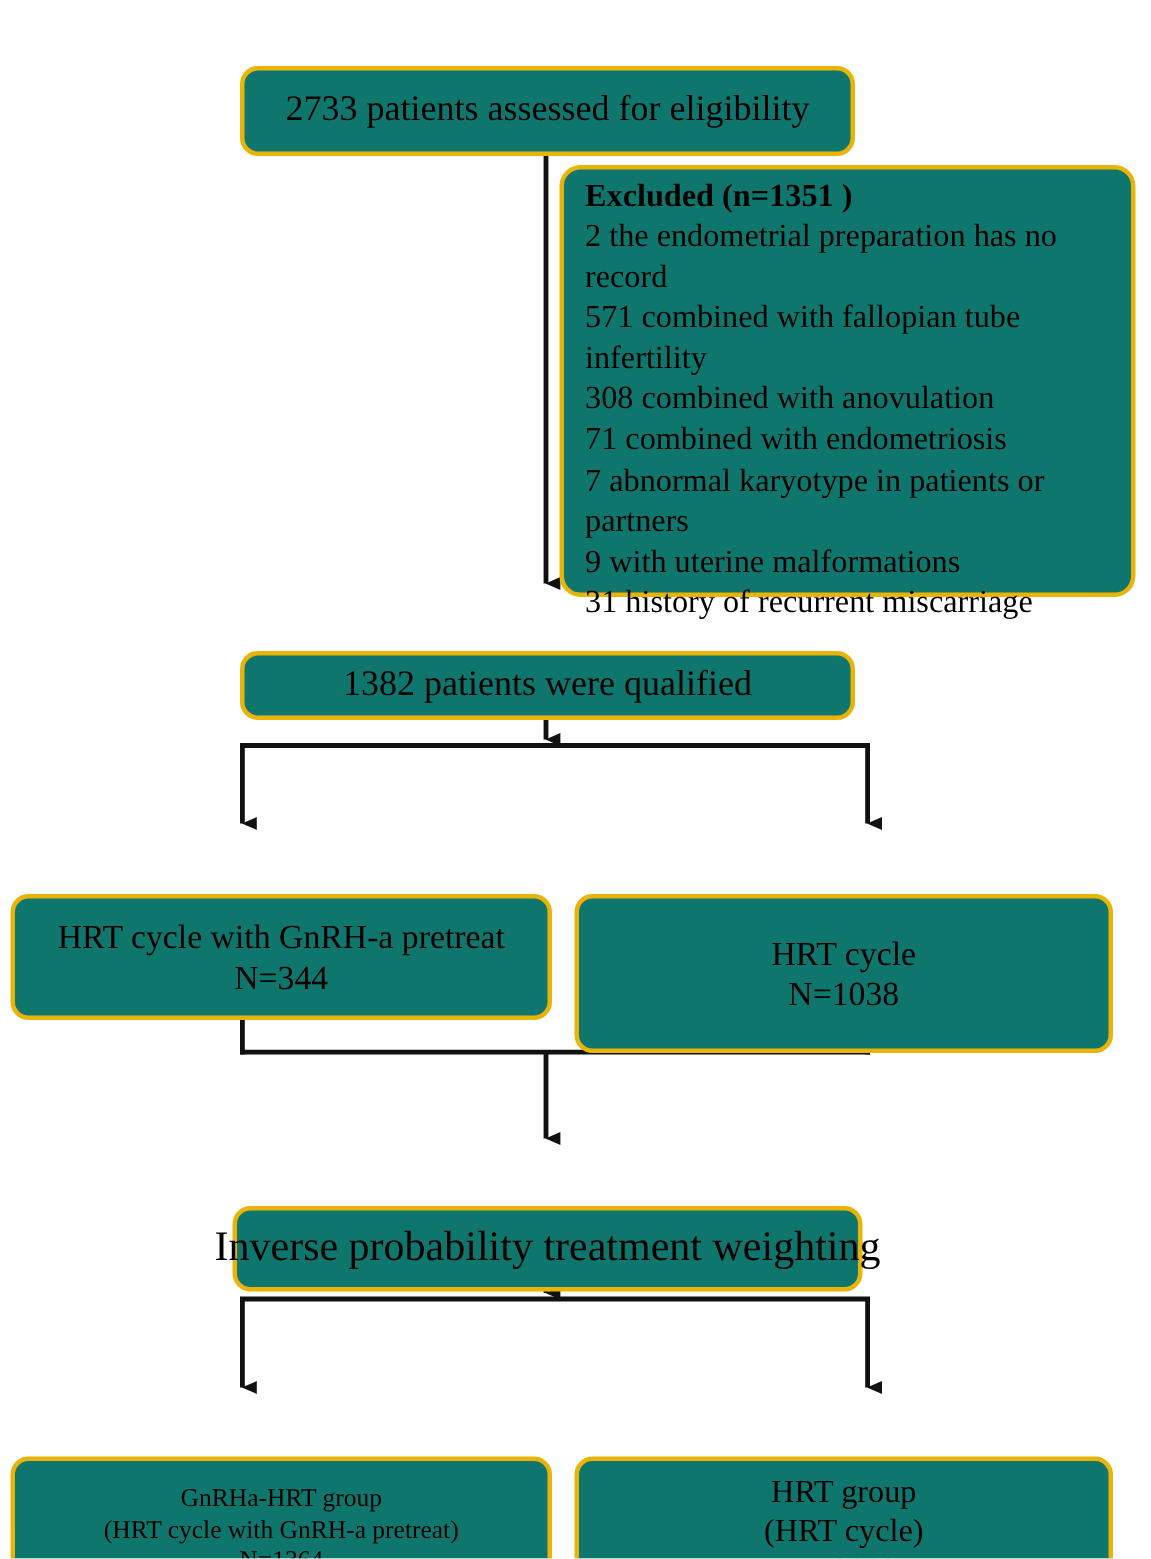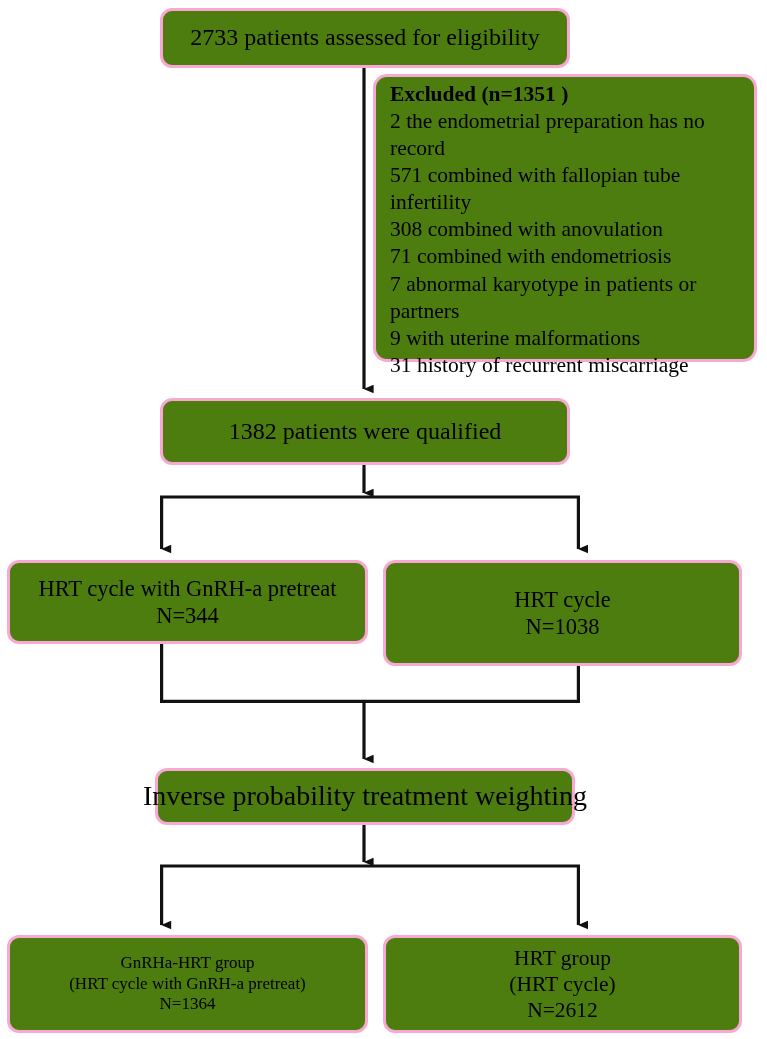--- a/index.html
+++ b/index.html
@@ -13,29 +13,30 @@
     width: 767px;
     height: 1039px;
     background: #ffffff;
     font-family: "Liberation Serif", "DejaVu Serif", serif;
     color: #000000;
     overflow: hidden;
   }
   .box {
     position: absolute;
     box-sizing: border-box;
-    border: 3px solid #f9a8d4;
+    border: 3px solid #eab308;
     border-radius: 12px;
-    background: #4d7c0f;
+    background: #0f766e;
     display: flex;
     flex-direction: column;
     align-items: center;
     justify-content: center;
     text-align: center;
     line-height: 1.22;
+    margin-top: 36px;
   }
   .box .line {
     display: block;
     white-space: nowrap;
   }
   
   #box-assessed {
     left: 160px; top: 8px; width: 410px; height: 60px;
     font-size: 24px;
   }
@@ -45,21 +46,21 @@
     align-items: flex-start;
     justify-content: flex-start;
     text-align: left;
     padding: 4px 10px 7px 14px;
     font-size: 21.5px;
     line-height: 1.26;
   }
   #box-excluded .line { white-space: normal; }
   #box-excluded .hdr { font-weight: bold; }
   #box-qualified {
-    left: 160px; top: 398px; width: 410px; height: 67px;
+    left: 160px; top: 398px; width: 410px; height: 46px;
     font-size: 24px;
   }
   #box-hrt-gnrha {
     left: 7px; top: 560px; width: 361px; height: 84px;
     font-size: 22.5px;
   }
   #box-hrt {
     left: 383px; top: 560px; width: 359px; height: 106px;
     font-size: 22.5px;
   }

